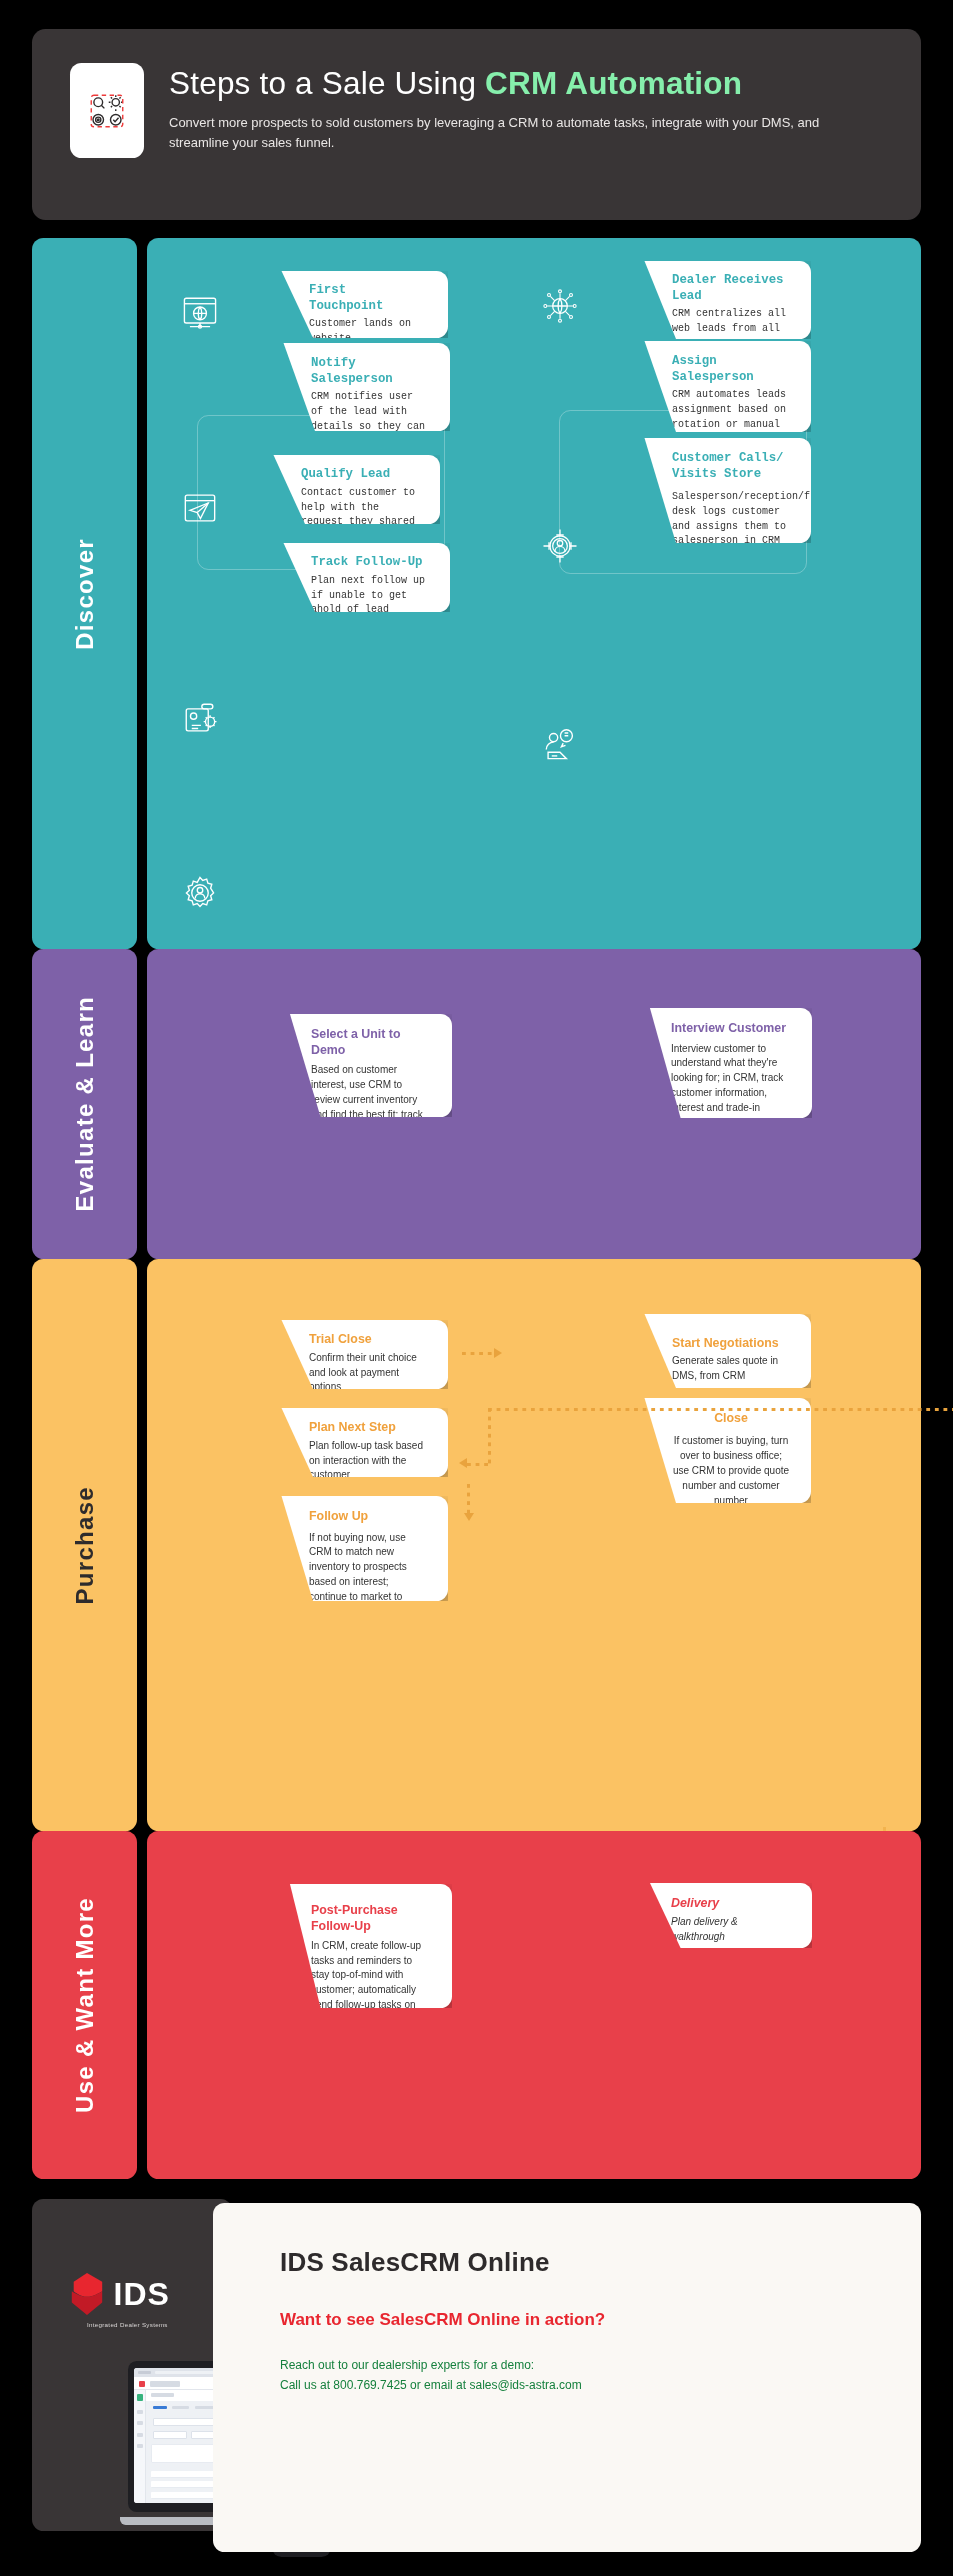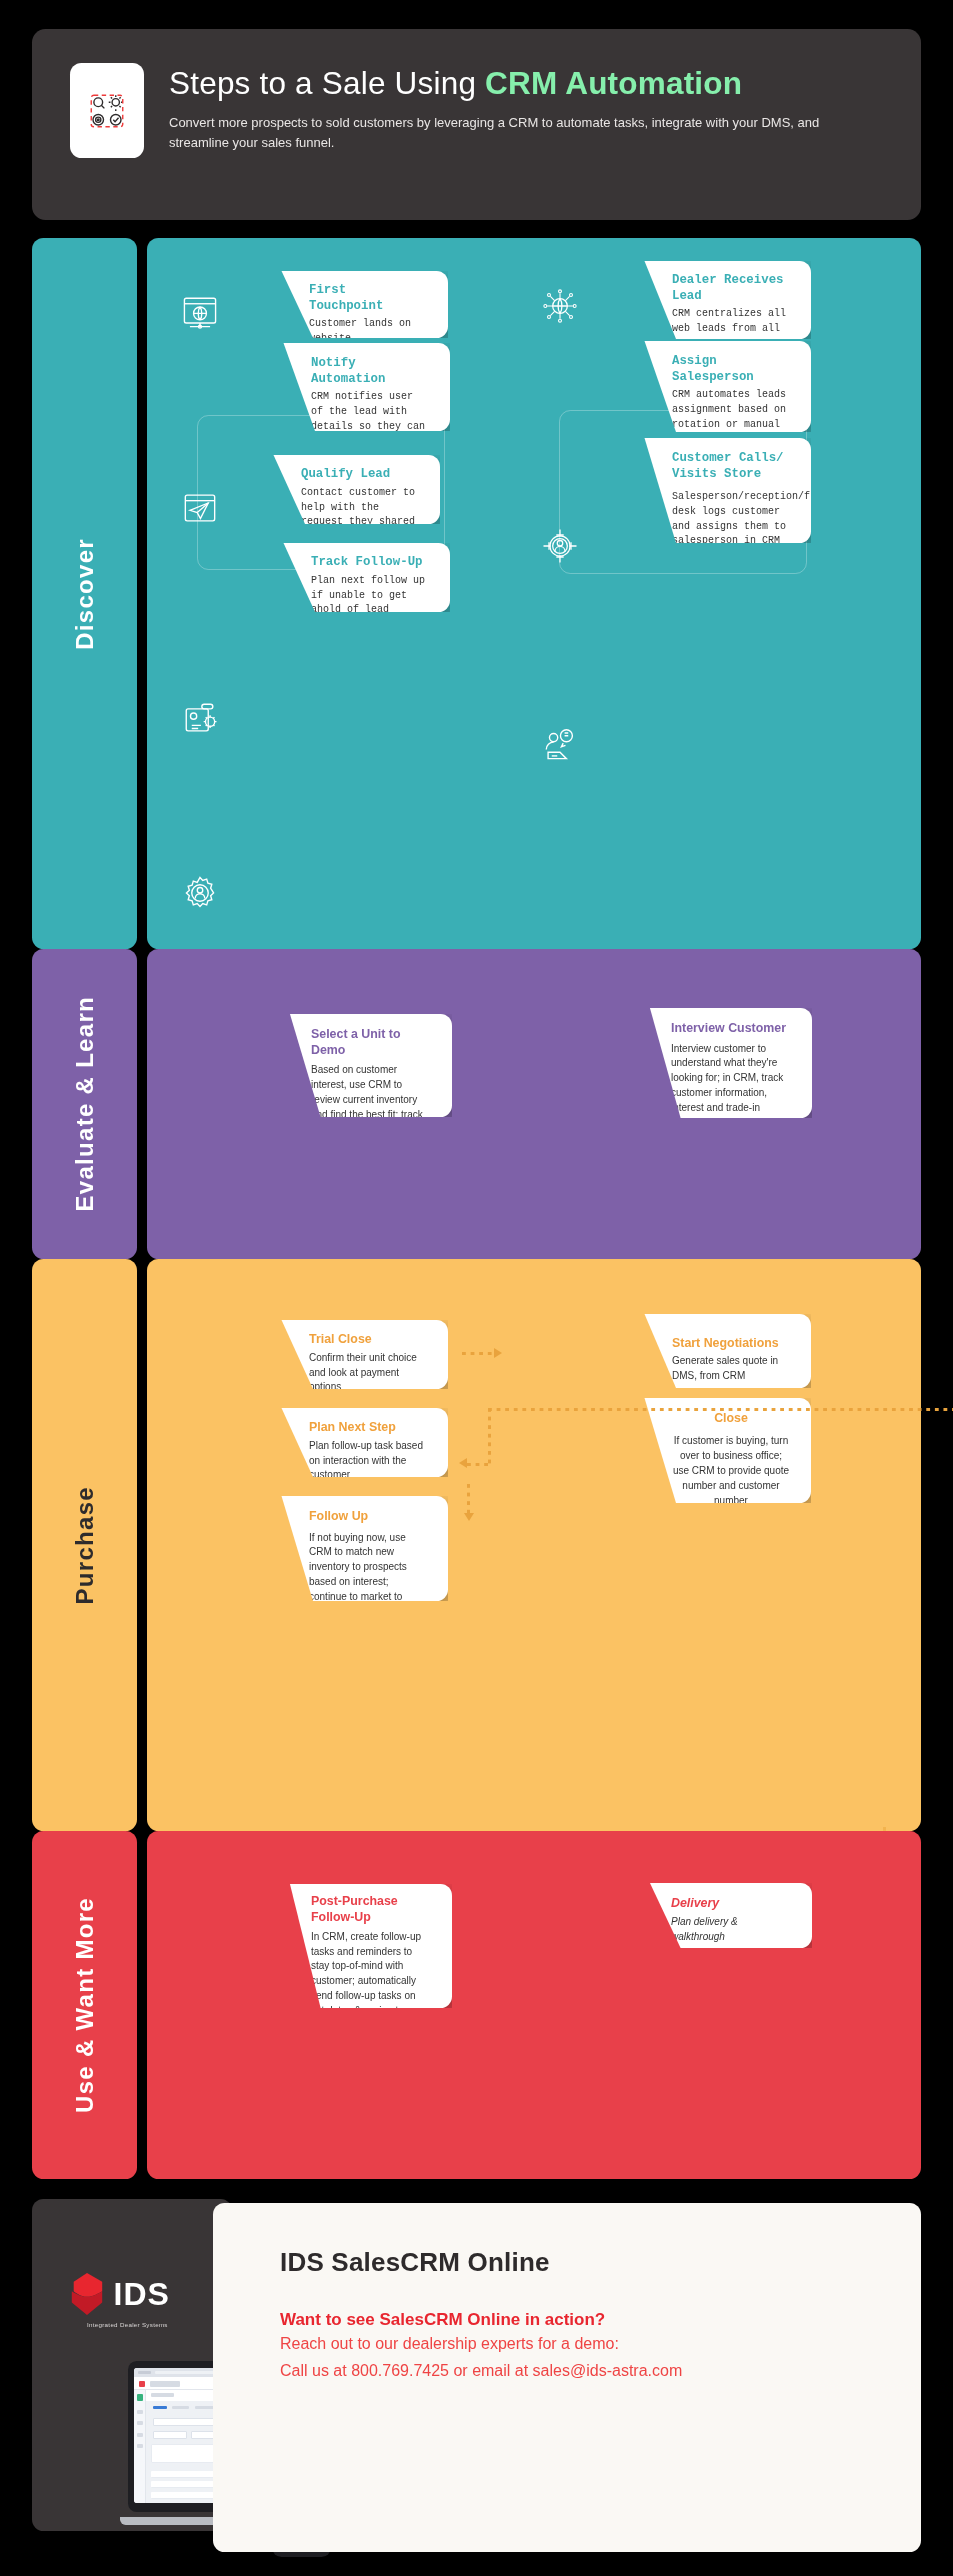--- a/index.html
+++ b/index.html
@@ -111,21 +111,21 @@
     position:absolute;left:181px;top:3.8px;width:708px;height:349px;
     background:#faf8f4;border-radius:11.4px;padding:44px 38px 0 67px;
   }
   .ids-logo{position:absolute;left:36px;top:72px;display:flex;align-items:center;gap:7.6px;}
   .ids-mark{width:38px;height:46px;position:relative;}
   .ids-word{font-size:32px;font-weight:700;color:#fff;letter-spacing:1px;line-height:1;}
   .ids-tag{position:absolute;left:55px;top:122px;font-size:6.2px;color:#dcd9d8;letter-spacing:0.3px;}
   .footer-h1{font-size:26px;font-weight:700;color:#2e2b2c;letter-spacing:0.2px;}
   .footer-p{margin-top:25px;font-size:12px;line-height:1.62;color:#3b3839;max-width:496px;}
   .footer-cta{margin-top:32px;font-size:17px;font-weight:700;color:#e8262f;}
-  .footer-contact{font-size:16px;line-height:1.7;color:#ef4444;}
+  .footer-contact{margin-top:25px;font-size:12px;line-height:1.7;color:#15803d;}
 
   
   .laptop{position:absolute;left:88px;top:162px;width:240px;height:164px;}
   .laptop-screen{position:absolute;left:7.6px;top:0;width:225px;height:151px;background:#1e1e22;border-radius:8.6px;padding:6.7px 6.7px 8.6px 6.7px;}
   .laptop-view{width:100%;height:100%;background:#eef1f5;border-radius:2.9px;overflow:hidden;position:relative;}
   .laptop-base{position:absolute;left:0;bottom:0;width:240px;height:7.6px;background:#b9bcc2;border-radius:0 0 5.7px 5.7px;}
   .phone{position:absolute;left:240px;top:240px;width:59px;height:118px;background:#1e1e22;border-radius:9.5px;padding:6.7px 3.8px;}
   .phone-view{width:100%;height:100%;background:#eef1f5;border-radius:1.9px;overflow:hidden;position:relative;}
   .ui-bar{position:absolute;left:0;width:100%;}
   .ui-row{position:absolute;background:#d6dbe3;border-radius:1px;}
@@ -212,21 +212,21 @@
                 <circle cx="12" cy="36" r="1.6"></circle>
                 <circle cx="36" cy="36" r="1.6"></circle>
                 <path d="M24 10v6M24 32v6M10 24h6M32 24h6M13.5 13.5l4.6 4.6M34.5 13.5l-4.6 4.6M13.5 34.5l4.6-4.6M34.5 34.5l-4.6-4.6"></path>
               </g>
             </g>
           </svg>
       </div>
 
       <div class="card shape-a" style="left:78px;top:105px;width:225px;height:88px;">
         <div class="card-inner" style="padding-left:86px;padding-top:13.4px;">
-          <div class="card-title">Notify Automation</div>
+          <div class="card-title">Notify Salesperson</div>
           <div class="card-desc">CRM notifies user of the lead with details so they can follow up</div>
         </div>
       </div>
       <div class="card-icon" style="left:30.5px;top:248px;">
         <svg viewBox="0 0 48 48">
             <g fill="none" stroke="currentColor" stroke-width="1.5">
               <rect x="8" y="10" width="32" height="28" rx="2"></rect>
               <path d="M8 16h32"></path>
               <path d="M13 26.5l20-8-8.5 17-3.5-6.5z"></path>
               <path d="M21 29l12-10.5"></path>
@@ -440,21 +440,21 @@
     <div class="arrow-d" style="left:-3.8px;top:40px;"></div>
   </div>
 
   <div class="band t-use" style="top:1831px;height:348px;">
     <div class="band-label" style="height:348px;">
       <span>Use &amp; Want More</span>
     </div>
     <div class="band-body" style="height:348px;">
 
       <div class="card shape-a" style="left:86px;top:53px;width:219px;height:124px;">
-        <div class="card-inner" style="padding-left:78px;padding-top:10px;">
+        <div class="card-inner" style="padding-left:78px;padding-top:19px;">
           <div class="card-title">Post-Purchase Follow-Up</div>
           <div class="card-desc" style="margin-top:4.8px;">In CRM, create follow-up tasks and reminders to stay top-of-mind with customer; automatically send follow-up tasks on set dates &amp; assign to salespeople</div>
         </div>
       </div>
 
       <div class="card shape-a" style="left:446px;top:52px;width:219px;height:65px;">
         <div class="card-inner" style="padding-left:78px;padding-top:13.4px;font-style:italic;">
           <div class="card-title">Delivery</div>
           <div class="card-desc">Plan delivery &amp; walkthrough</div>
         </div>

